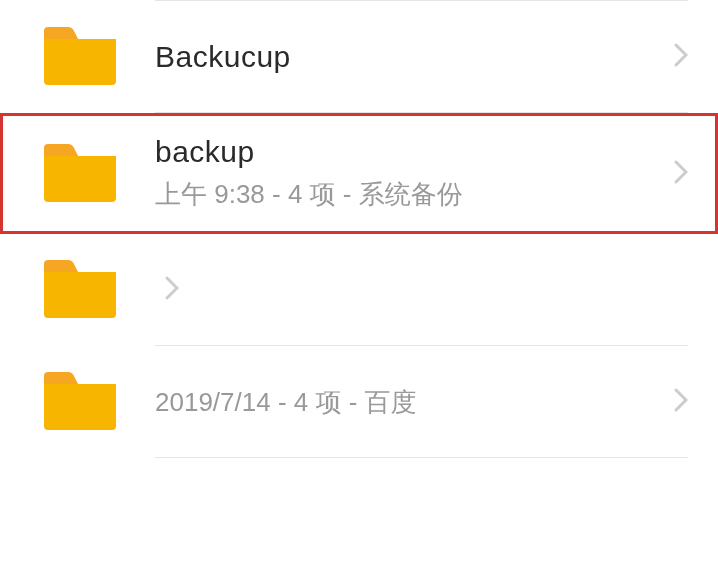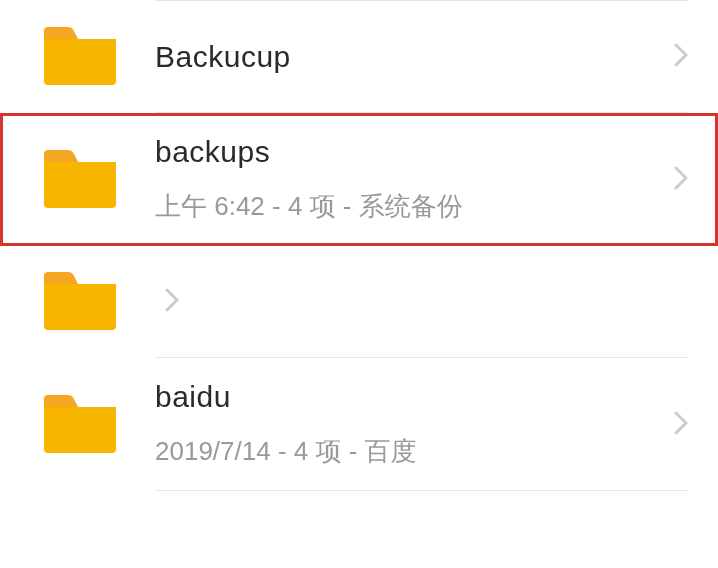--- a/index.html
+++ b/index.html
@@ -43,21 +43,21 @@
     .folder-icon {
       width: 80px;
       height: 64px;
       flex-shrink: 0;
       margin-right: 35px;
     }
     .file-info {
       flex: 1;
       display: flex;
       flex-direction: column;
-      gap: 20px;
+      gap: 8px;
     }
     .file-name {
       font-size: 30px;
       color: #2a2a2a;
       font-weight: 400;
       letter-spacing: 0.5px;
     }
     .file-meta {
       font-size: 26px;
       color: #999999;
@@ -99,22 +99,22 @@
   </div>
 
   <div class="file-item highlighted">
     <span>
       <svg class="folder-icon" viewBox="0 0 80 64">
         <path d="M 4 8 L 32 8 L 38 16 L 76 16 L 76 58 Q 76 62 72 62 L 8 62 Q 4 62 4 58 Z" fill="#f7b500"></path>
         <path d="M 4 8 Q 4 4 8 4 L 28 4 Q 32 4 34 8 L 38 16 L 4 16 Z" fill="#f5a623"></path>
       </svg>
     </span>
     <div class="file-info">
-      <div class="file-name">backups</div>
-      <div class="file-meta">上午 6:42 - 4 项 - 系统备份</div>
+      <div class="file-name">backup</div>
+      <div class="file-meta">上午 9:38 - 4 项 - 系统备份</div>
     </div>
     <span>
       <svg class="chevron" viewBox="0 0 14 24">
         <path d="M 2 2 L 12 12 L 2 22" stroke="#cccccc" stroke-width="3" fill="none" stroke-linecap="round"></path>
       </svg>
     </span>
   </div>
 
   <div class="file-item">
     <span>
@@ -131,21 +131,20 @@
   </div>
 
   <div class="file-item">
     <span>
       <svg class="folder-icon" viewBox="0 0 80 64">
         <path d="M 4 8 L 32 8 L 38 16 L 76 16 L 76 58 Q 76 62 72 62 L 8 62 Q 4 62 4 58 Z" fill="#f7b500"></path>
         <path d="M 4 8 Q 4 4 8 4 L 28 4 Q 32 4 34 8 L 38 16 L 4 16 Z" fill="#f5a623"></path>
       </svg>
     </span>
     <div class="file-info">
-      <div class="file-name">baidu</div>
       <div class="file-meta">2019/7/14 - 4 项 - 百度</div>
     </div>
     <span>
       <svg class="chevron" viewBox="0 0 14 24">
         <path d="M 2 2 L 12 12 L 2 22" stroke="#cccccc" stroke-width="3" fill="none" stroke-linecap="round"></path>
       </svg>
     </span>
   </div>
 </div>
 

